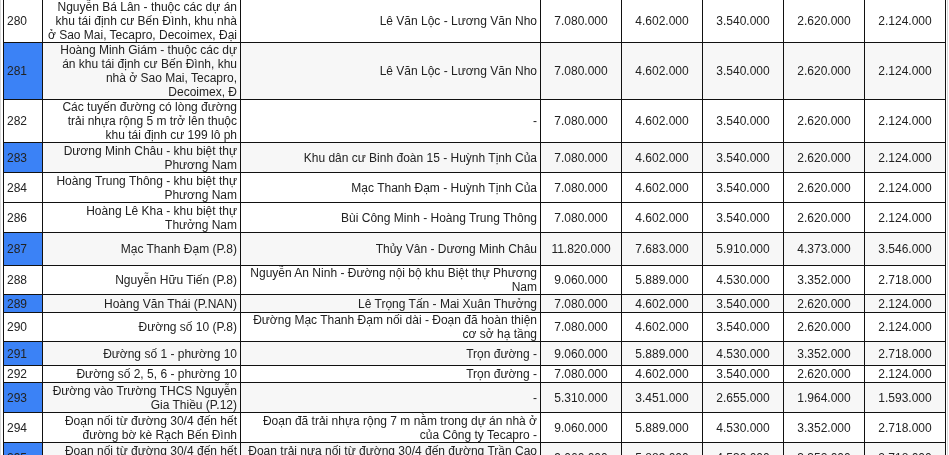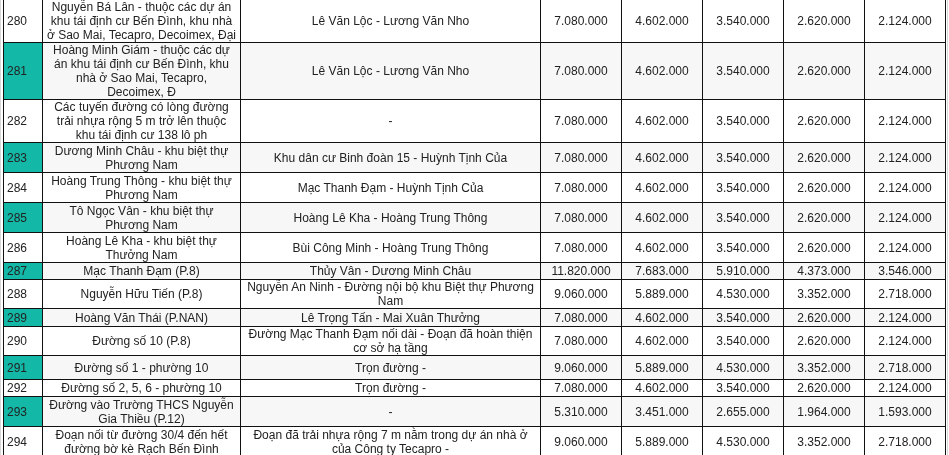--- a/index.html
+++ b/index.html
@@ -14,23 +14,23 @@
   }
   td {
     border: 1px solid #111;
     padding: 0 3px;
     vertical-align: middle;
     line-height: 14px;
     overflow: hidden;
   }
   tr.alt td { background: #f7f7f7; }
   tr td.stt { background: #fff; }
-  tr.alt td.stt { background: #14b8a6; }
+  tr.alt td.stt { background: #3b82f6; }
   td.num { text-align: center; }
-  td.txt { text-align: center; }
+  td.txt { text-align: right; }
   .edge-left { position: absolute; left: 0; top: 0; width: 1px; height: 455px; background: #d8d8d8; }
   .edge-right { position: absolute; right: 1px; top: 0; width: 1px; height: 455px; background: #d8d8d8; }
 </style>
 </head>
 <body>
 
 <div class="edge-left"></div>
 <div class="edge-right"></div>
 
 <div class="wrap">
@@ -63,21 +63,21 @@
     <td class="txt">Lê Văn Lộc - Lương Văn Nho</td>
     <td class="num">7.080.000</td>
     <td class="num">4.602.000</td>
     <td class="num">3.540.000</td>
     <td class="num">2.620.000</td>
     <td class="num">2.124.000</td>
   </tr>
 
   <tr style="height: 42px;">
     <td class="stt">282</td>
-    <td class="txt">Các tuyến đường có lòng đường trải nhựa rộng 5 m trở lên thuộc khu tái định cư 138 lô ph</td>
+    <td class="txt">Các tuyến đường có lòng đường trải nhựa rộng 5 m trở lên thuộc khu tái định cư 199 lô ph</td>
     <td class="txt">-</td>
     <td class="num">7.080.000</td>
     <td class="num">4.602.000</td>
     <td class="num">3.540.000</td>
     <td class="num">2.620.000</td>
     <td class="num">2.124.000</td>
   </tr>
 
   <tr class="alt" style="height: 30px;">
     <td class="stt">283</td>
@@ -94,43 +94,33 @@
     <td class="stt">284</td>
     <td class="txt">Hoàng Trung Thông - khu biệt thự Phương Nam</td>
     <td class="txt">Mạc Thanh Đạm - Huỳnh Tịnh Của</td>
     <td class="num">7.080.000</td>
     <td class="num">4.602.000</td>
     <td class="num">3.540.000</td>
     <td class="num">2.620.000</td>
     <td class="num">2.124.000</td>
   </tr>
 
-  <tr class="alt" style="height: 30px;">
-    <td class="stt">285</td>
-    <td class="txt">Tô Ngọc Vân - khu biệt thự Phương Nam</td>
-    <td class="txt">Hoàng Lê Kha - Hoàng Trung Thông</td>
-    <td class="num">7.080.000</td>
-    <td class="num">4.602.000</td>
-    <td class="num">3.540.000</td>
-    <td class="num">2.620.000</td>
-    <td class="num">2.124.000</td>
-  </tr>
 
   <tr style="height: 30px;">
     <td class="stt">286</td>
     <td class="txt">Hoàng Lê Kha - khu biệt thự Thưởng Nam</td>
     <td class="txt">Bùi Công Minh - Hoàng Trung Thông</td>
     <td class="num">7.080.000</td>
     <td class="num">4.602.000</td>
     <td class="num">3.540.000</td>
     <td class="num">2.620.000</td>
     <td class="num">2.124.000</td>
   </tr>
 
-  <tr class="alt" style="height: 17px;">
+  <tr class="alt" style="height: 33px;">
     <td class="stt">287</td>
     <td class="txt">Mạc Thanh Đạm (P.8)</td>
     <td class="txt">Thủy Vân - Dương Minh Châu</td>
     <td class="num">11.820.000</td>
     <td class="num">7.683.000</td>
     <td class="num">5.910.000</td>
     <td class="num">4.373.000</td>
     <td class="num">3.546.000</td>
   </tr>
 

